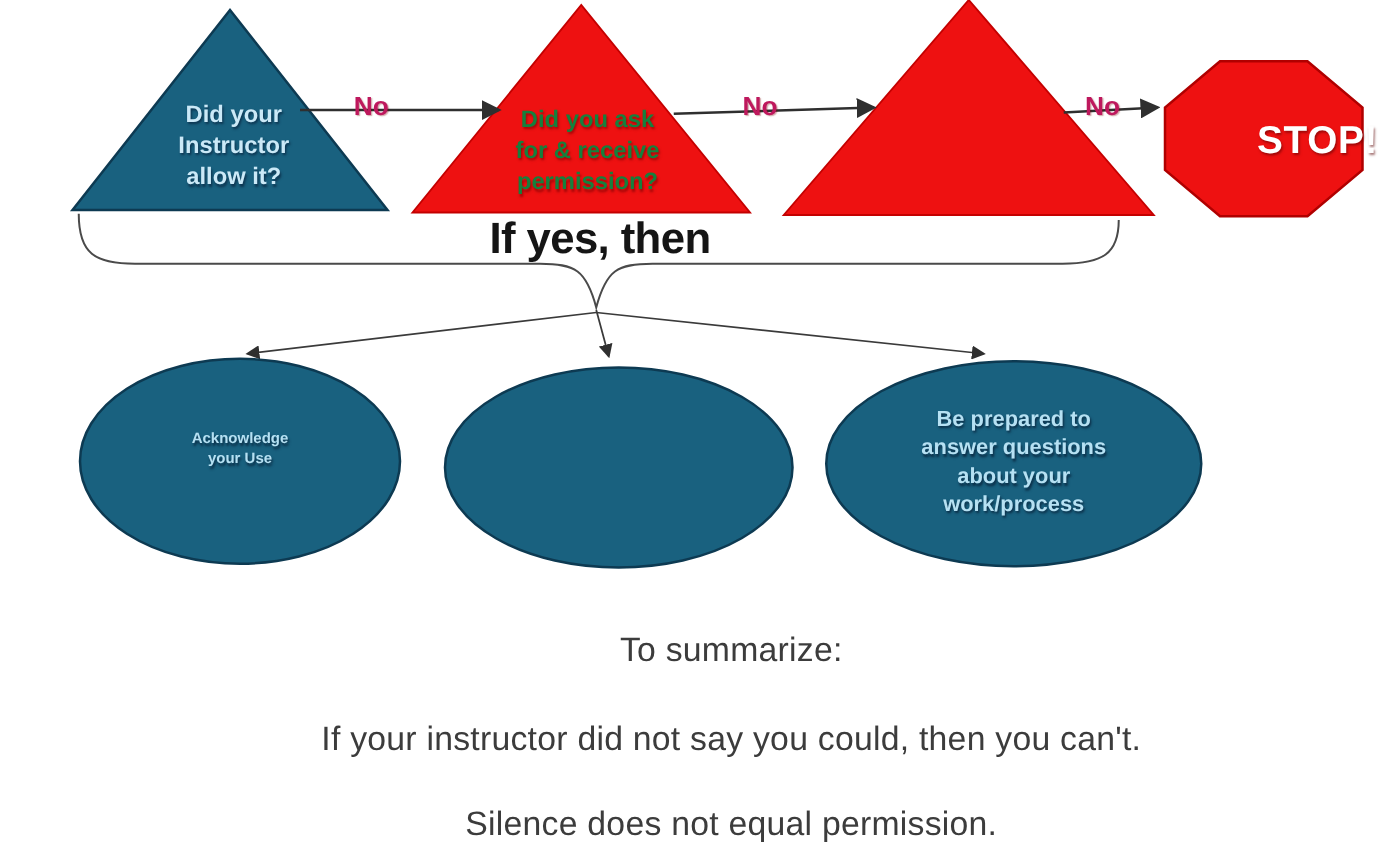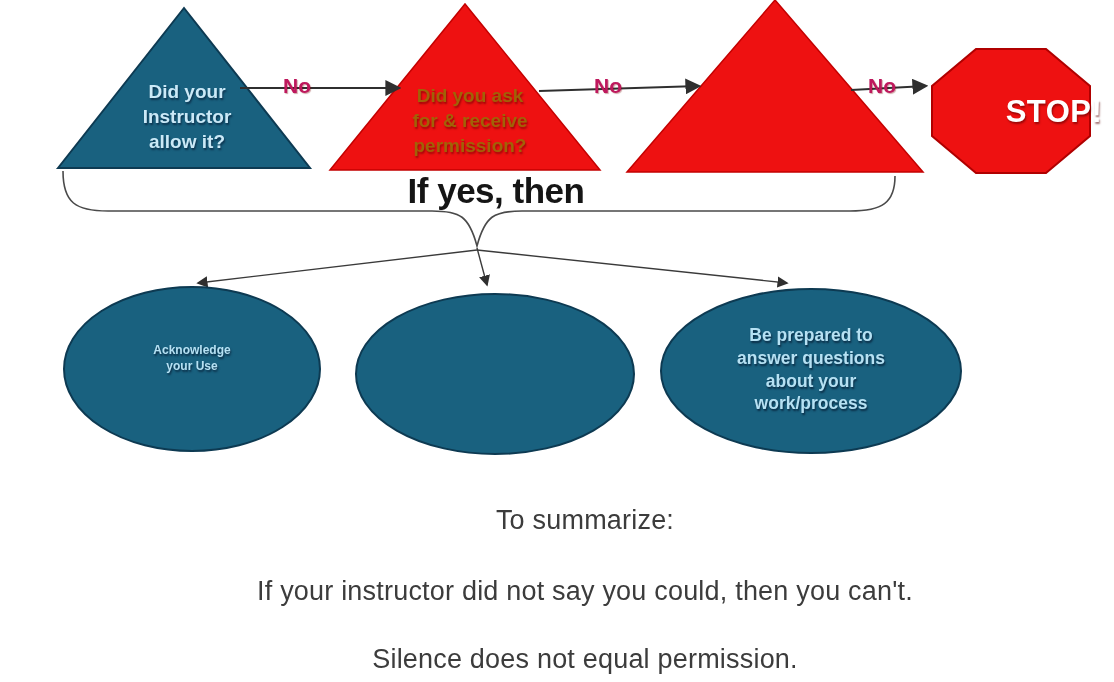--- a/index.html
+++ b/index.html
@@ -6,21 +6,21 @@
   .canvas{
     position:relative;width:1106px;height:682px;background:#ffffff;
     font-family:"Liberation Sans",sans-serif;overflow:hidden;
   }
   svg.layer{position:absolute;left:0;top:0;width:1114px;height:682px;}
   .lbl{
     position:absolute;transform:translate(-50%,-50%);
     text-align:center;white-space:pre-line;font-weight:bold;pointer-events:none;
   }
   .tri-lbl{font-size:19px;line-height:1.32;color:#CBE9F7;text-shadow:1px 2px 2px rgba(8,35,61,.75);}
-  .tri-lbl.on-red{color:#a16207;text-shadow:1px 2px 2px rgba(110,0,0,.6);}
+  .tri-lbl.on-red{color:#15803d;text-shadow:1px 2px 2px rgba(110,0,0,.6);}
   .tri-lbl.tri3{font-size:16.5px;word-spacing:5px;line-height:1.45;}
   .no-lbl{font-size:21px;color:#be185d;text-shadow:1px 1px 1px rgba(120,0,0,.35);}
   .stop-lbl{font-size:31px;color:#FFFFFF;letter-spacing:.5px;text-shadow:1px 2px 2px rgba(90,0,0,.55);}
   .ifyes-lbl{font-size:35px;color:#151515;letter-spacing:-.5px;white-space:nowrap;}
   .ell-lbl{font-size:12px;line-height:1.3;color:#B6E1F3;text-shadow:1px 2px 2px rgba(6,30,54,.8);}
   .ell-lbl.ell3{font-size:17.5px;}
   .summary-line{
     position:absolute;left:56px;width:1058px;text-align:center;
     font-size:27px;color:#3C3C3C;font-weight:normal;letter-spacing:.2px;
   }
@@ -65,21 +65,21 @@
   <div class="lbl tri-lbl on-red" style="left:470px;top:121px;">Did you ask
 for &amp; receive
 permission?</div>
 
   <div class="lbl no-lbl" style="left:297px;top:86px;">No</div>
   <div class="lbl no-lbl" style="left:608px;top:86px;">No</div>
   <div class="lbl no-lbl" style="left:882px;top:86px;">No</div>
 
   <div class="lbl stop-lbl" style="left:1018px;top:112px;margin-left:36px;">STOP!</div>
 
-  <div class="lbl ifyes-lbl" style="left:496px;top:191px;">If yes, then</div>
+  <div class="lbl ifyes-lbl" style="left:480px;top:191px;">If yes, then</div>
 
   <div class="lbl ell-lbl" style="left:192px;top:359px;">Acknowledge
 your Use</div>
   <div class="lbl ell-lbl ell3" style="left:811px;top:369px;">Be prepared to
 answer questions
 about your
 work/process</div>
 
   <div class="summary-line" style="top:505px;">To summarize:</div>
   <div class="summary-line" style="top:576px;">If your instructor did not say you could, then you can't.</div>

